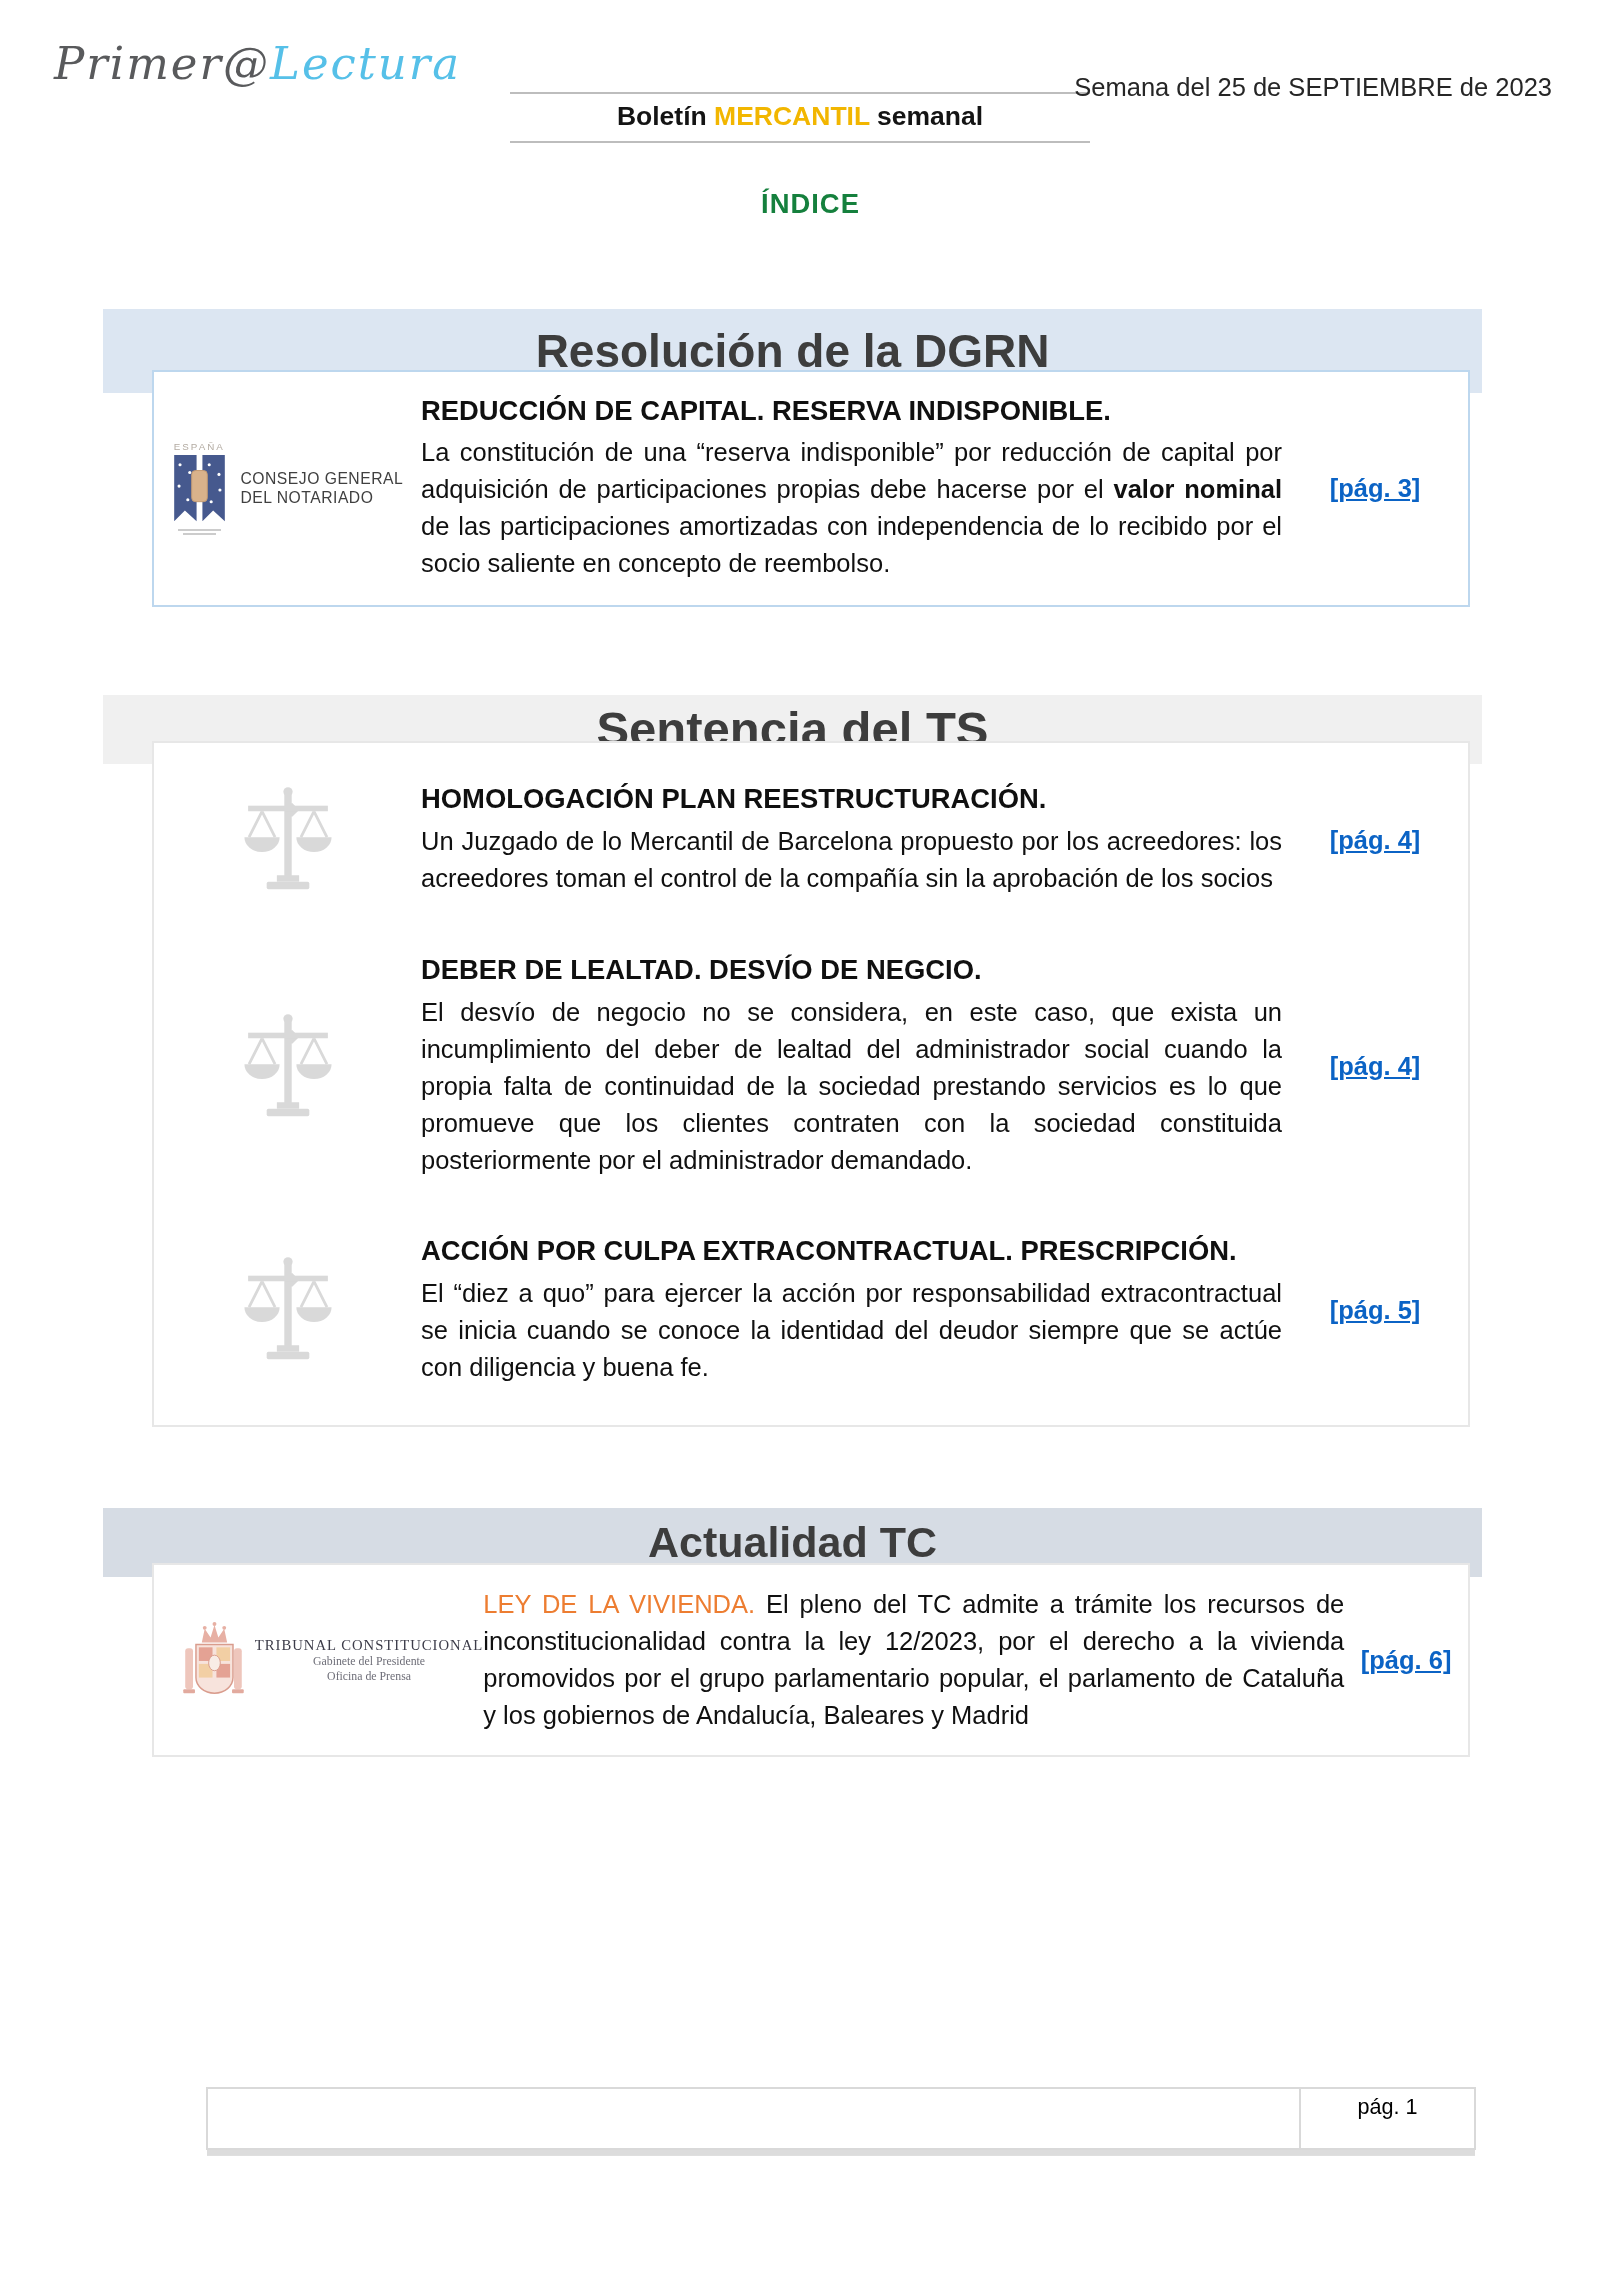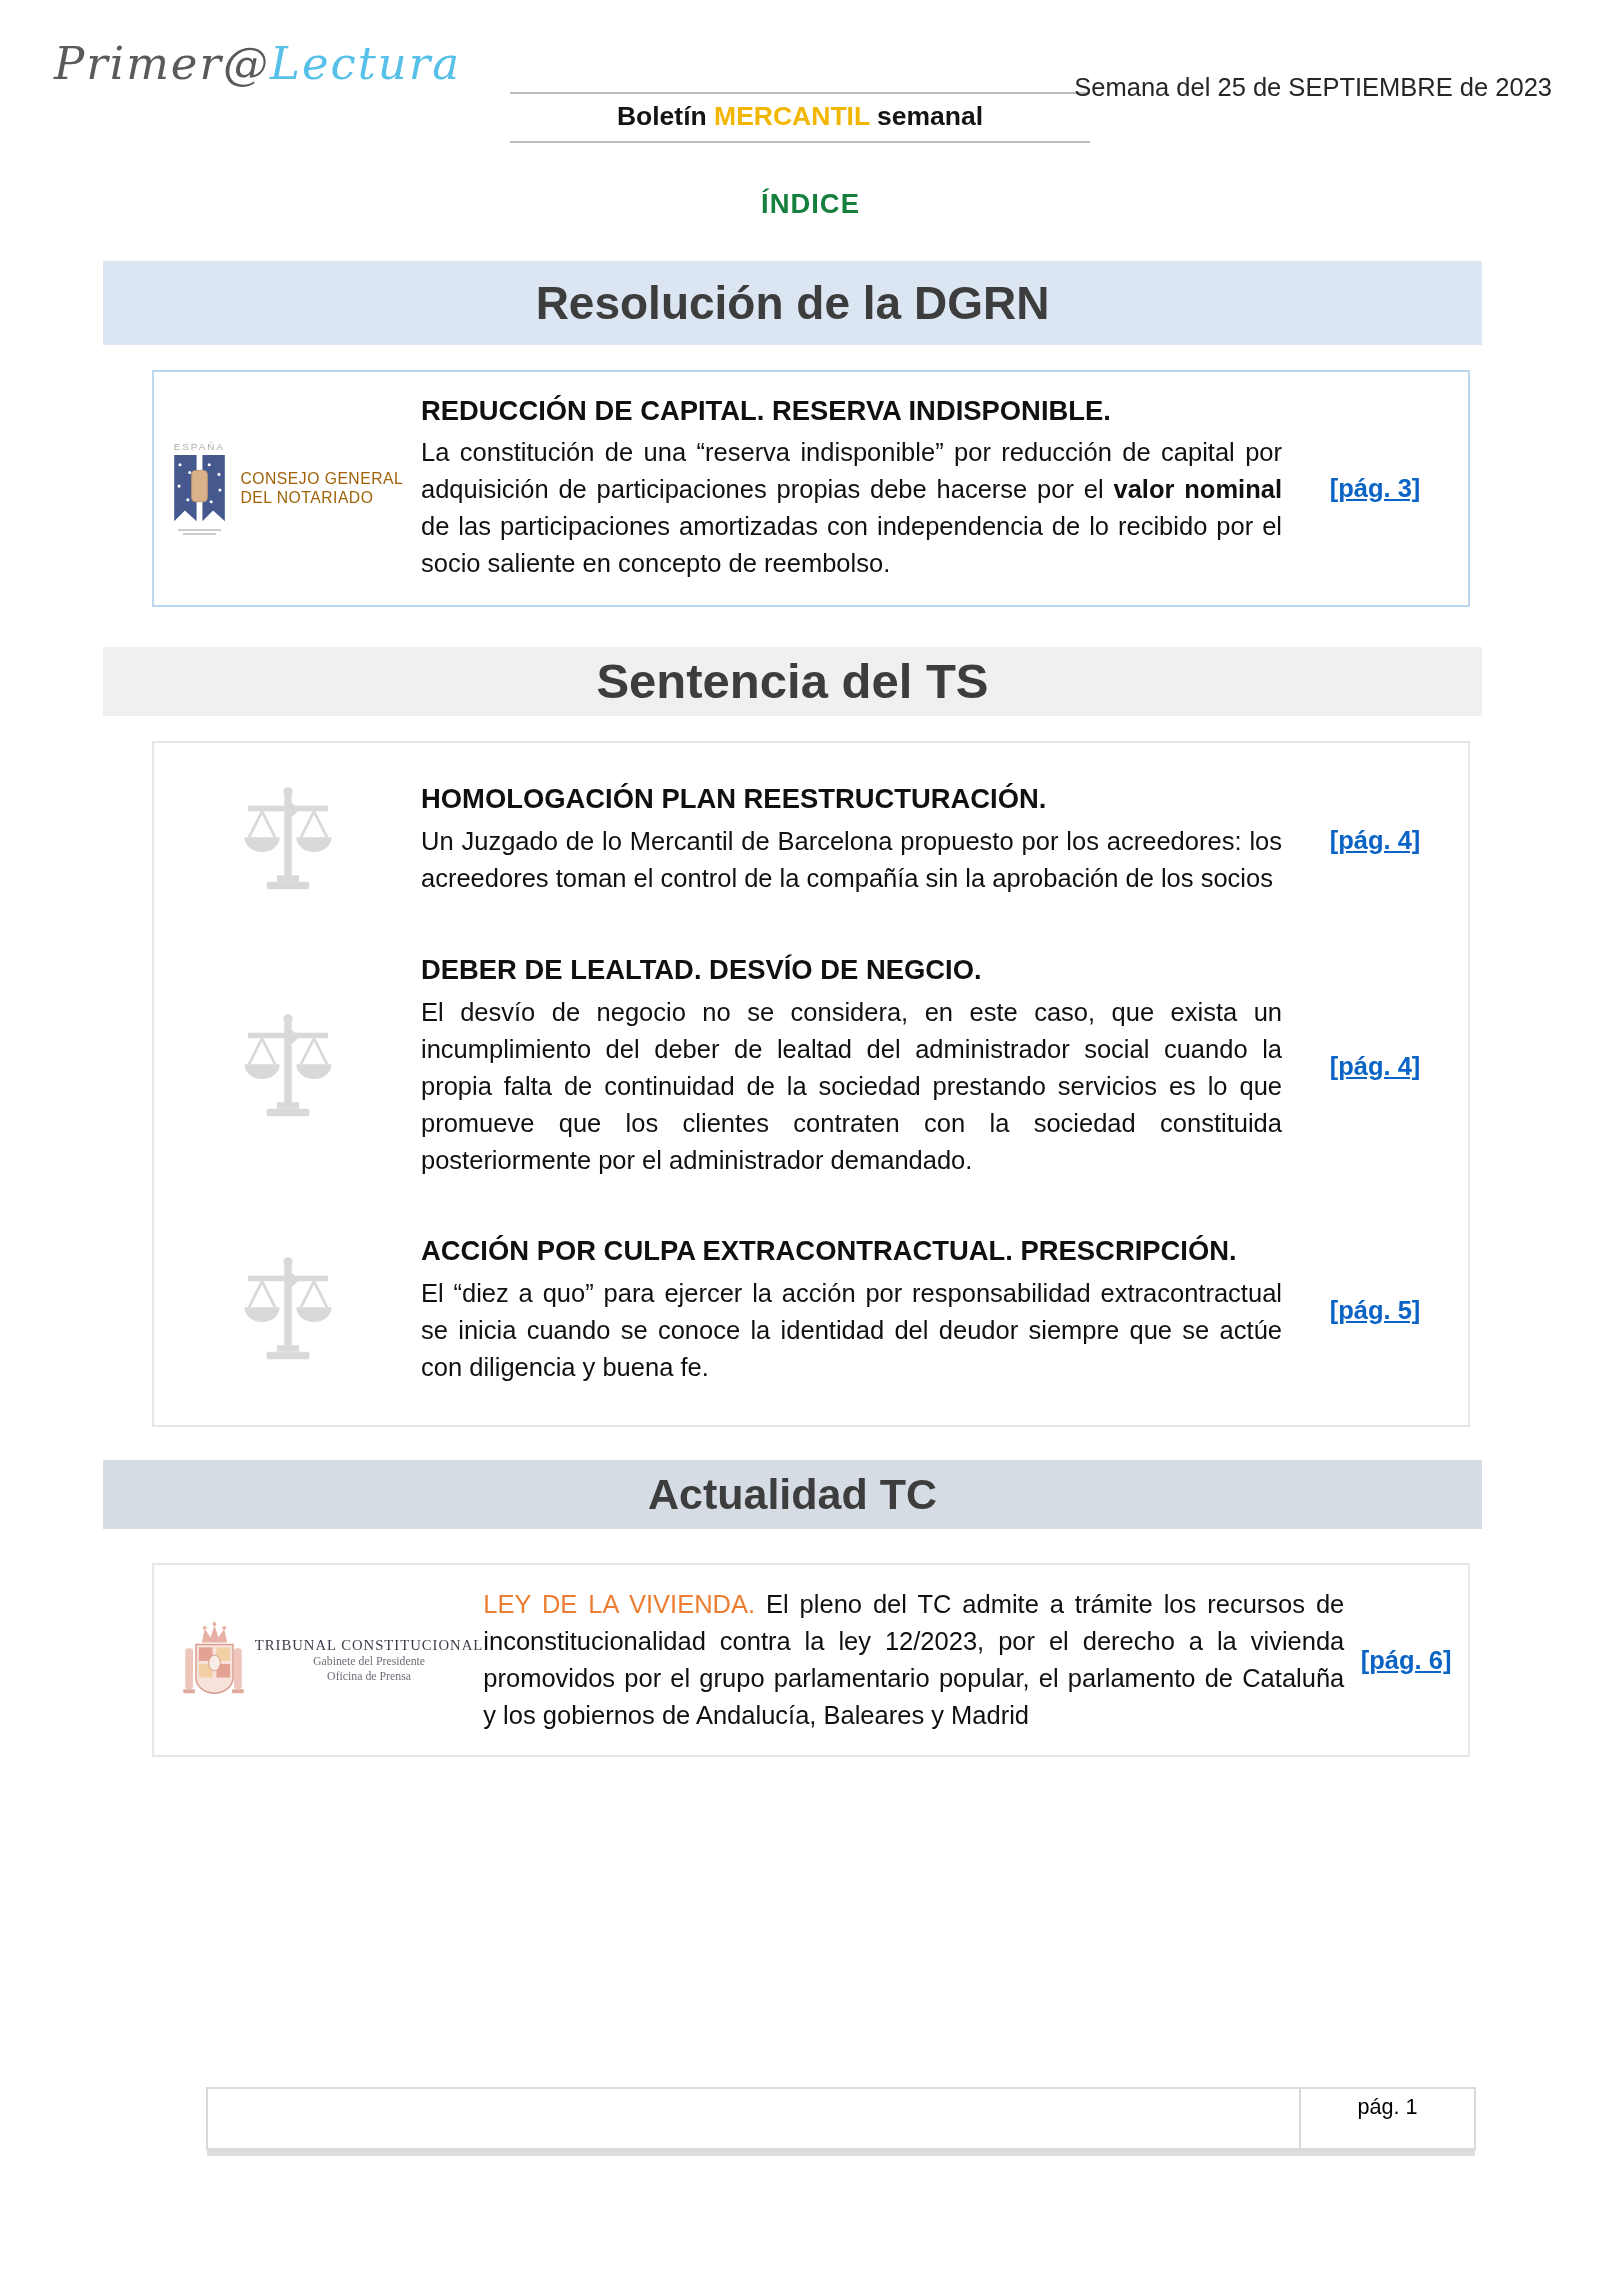--- a/index.html
+++ b/index.html
@@ -32,21 +32,21 @@
 
   .index-title {
     position:absolute; left:0; top:188px; width:100%;
     text-align:center; font-size:27.4px; font-weight:bold; color:#15803d;
     letter-spacing:1px;
   }
 
   
   .banner {
     position:absolute; left:103px; width:1379px;
-    text-align:center; font-weight:bold; color:#3d3d3d; white-space:nowrap;
+    text-align:center; font-weight:bold; color:#3d3d3d; white-space:nowrap;margin-top:48px;
   }
   .banner-dgrn { top:261px; height:84px; line-height:84px; font-size:46px; background:#dce6f2; }
   .banner-ts   { top:647px; height:69px; line-height:69px; font-size:49px; background:#f0f0f0; }
   .banner-tc   { top:1460px; height:69px; line-height:69px; font-size:43px; background:#d6dce4; }
 
   
   .content-box {
     position:absolute; left:152px; width:1318px; background:#fff;
     box-sizing:border-box; display:flex; flex-direction:column;
   }
@@ -71,21 +71,21 @@
     text-decoration:underline; white-space:nowrap; cursor:pointer;
   }
 
   
   .notariado { display:flex; align-items:center; gap:13.7px; }
   .notariado-emblem { display:flex; flex-direction:column; align-items:center; }
   .notariado-emblem .espana {
     font-size:9.8px; color:#b3aba2; letter-spacing:2px; margin-bottom:1px;
   }
   .notariado-emblem .ebar { width:43px; height:2px; background:#cccccc; margin-top:2px; }
-  .notariado-text { font-size:15.7px; color:#a16207; letter-spacing:0.5px; line-height:1.25; }
+  .notariado-text { font-size:15.7px; color:#404040; letter-spacing:0.5px; line-height:1.25; }
 
   
   .tc-logo { display:flex; align-items:center; gap:9.8px;margin-left:28px; }
   .tc-text { font-family:"Liberation Serif", serif; text-align:center; }
   .tc-text .l1 { font-size:14.7px; color:#3c3c49; letter-spacing:1px; white-space:nowrap; }
   .tc-text .l2, .tc-text .l3 { font-size:11.8px; color:#6e6e78; }
 
   
   .footer-box {
     position:absolute; left:206px; top:2087px; width:1270px; height:63px;

